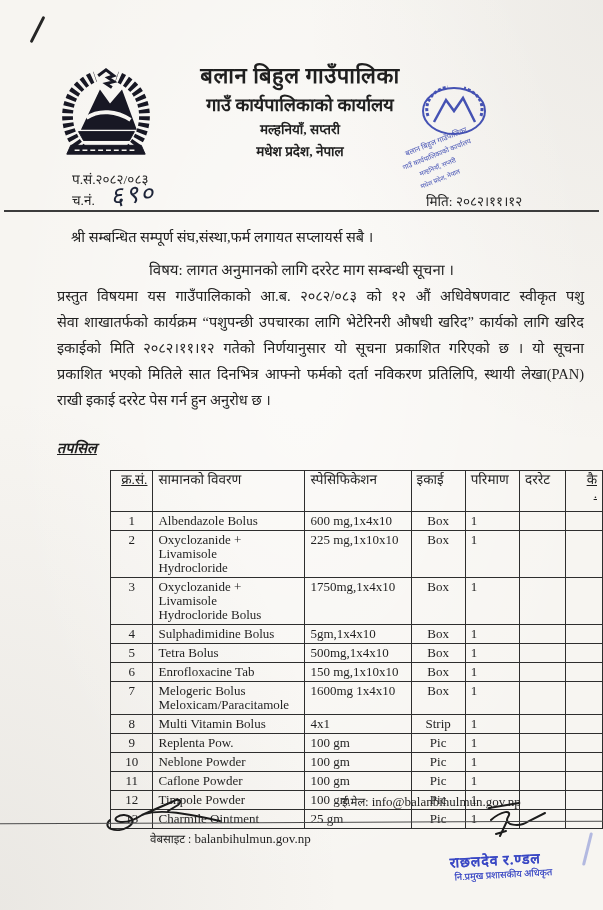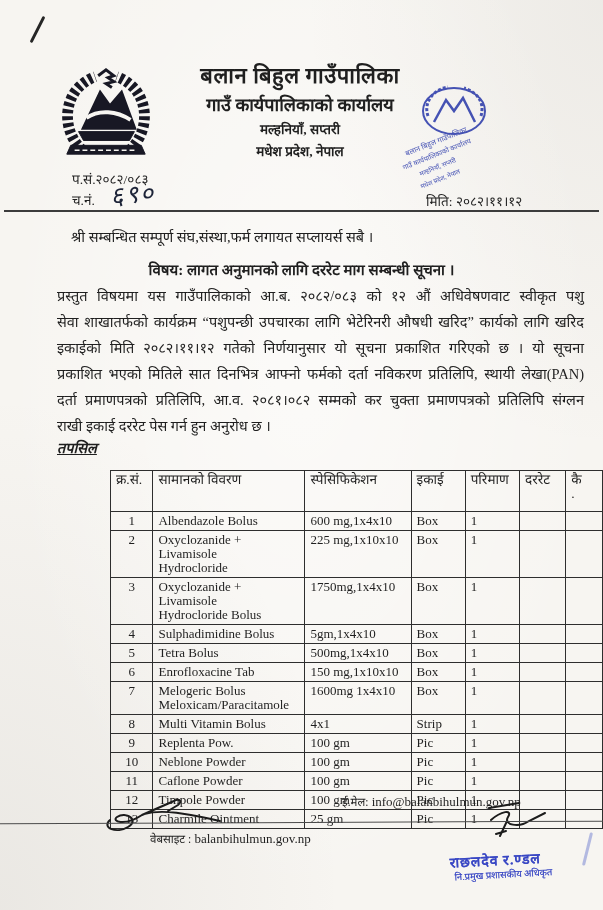--- a/index.html
+++ b/index.html
@@ -19,35 +19,35 @@
   .header-center{left:150px;top:64px;width:300px;text-align:center;line-height:1.1;}
   .org-name{font-size:22px;font-weight:bold;letter-spacing:.5px;}
   .office-name{font-size:18px;font-weight:bold;margin-top:8px;}
   .addr{font-size:13.5px;font-weight:bold;margin-top:7px;}
   .refs{left:72px;top:169px;font-size:13.5px;line-height:21px;}
   .handwritten-no{left:110px;top:176px;font-size:25px;font-style:italic;color:#1d2438;transform:rotate(-5deg);letter-spacing:2px;}
   .date-line{left:406px;top:192px;font-size:13.5px;margin-left:20px;}
   .rule-top{left:4px;top:210px;width:595px;border-top:2px solid #3c3c3c;}
   
   .addressee{left:71px;top:226px;font-size:14.5px;}
-  .subject{left:0;top:259px;width:603px;text-align:center;font-size:15px;font-weight:bold;}
+  .subject{left:0;top:259px;width:603px;text-align:center;font-size:15px;font-weight:normal;}
   .body-paragraph{left:57px;top:285px;width:527px;font-size:14.5px;}
   .body-line{height:26px;text-align:justify;text-align-last:justify;white-space:nowrap;}
   .body-line.last{text-align-last:left;}
   .schedule{left:57px;top:437px;font-size:14.5px;font-weight:bold;text-decoration:underline;font-style:italic;}
   
   .items-table{left:110px;top:470px;border-collapse:collapse;table-layout:fixed;}
   .items-table th,.items-table td{
     border:1.4px solid #2e2e2e;font-weight:normal;vertical-align:top;
     font-size:13px;line-height:14px;padding:2px 5px;white-space:pre-line;overflow:hidden;
   }
   .items-table th{height:36px;font-size:13.5px;text-align:left;}
-  .items-table th.col0,.items-table th.col6{text-align:left;}
+  .items-table th.col0,.items-table th.col6{text-align:right;text-decoration:underline;}
   .items-table td.col0{text-align:center;}
-  .col0{width:36px;} .col1{width:150px;font-family:Liberation Serif, serif;} .col2{width:104px;} .col3{width:57px;}
+  .col0{width:36px;} .col1{width:150px;font-family:Liberation Serif, serif;} .col2{width:104px;} .col3{width:57px;text-align:center;}
   .col4{width:48px;} .col5{width:44px;} .col6{width:39px;}
   
   .top-stamp{left:378px;top:84px;opacity:.88;mix-blend-mode:multiply;}
   .sig{stroke:#1c1c1c;stroke-width:2;fill:none;stroke-linecap:round;}
   .sig-left{left:100px;top:794px;}
   .sig-right{left:483px;top:798px;}
   .rule-bottom{left:0;top:822px;width:603px;border-top:1.5px solid #4b4b4b;transform:rotate(-.25deg);}
   .footer-site{left:118px;top:831px;font-size:13px;}
   .footer-site .lbl,.footer-mail .lbl{font-size:11.5px;margin-left:32px;}
   .footer-mail{left:310px;top:794px;font-size:13px;}
@@ -113,21 +113,20 @@
   <div class="abs rule-top"></div>
 
   <div class="abs addressee">श्री सम्बन्धित सम्पूर्ण संघ,संस्था,फर्म लगायत सप्लायर्स सबै ।</div>
   <div class="abs subject">विषय: लागत अनुमानको लागि दररेट माग सम्बन्धी सूचना ।</div>
 
   <div class="abs body-paragraph">
       <div class="body-line">प्रस्तुत विषयमा यस गाउँपालिकाको आ.ब. २०८२/०८३ को १२ औं अधिवेषणवाट स्वीकृत पशु</div>
       <div class="body-line">सेवा शाखातर्फको कार्यक्रम “पशुपन्छी उपचारका लागि भेटेरिनरी औषधी खरिद” कार्यको लागि खरिद</div>
       <div class="body-line">इकाईको मिति २०८२।११।१२ गतेको निर्णयानुसार यो सूचना प्रकाशित गरिएको छ । यो सूचना</div>
       <div class="body-line">प्रकाशित भएको मितिले सात दिनभित्र आफ्नो फर्मको दर्ता नविकरण प्रतिलिपि, स्थायी लेखा(PAN)</div>
-      <div class="body-line">दर्ता प्रमाणपत्रको प्रतिलिपि, आ.व. २०८१।०८२ सम्मको कर चुक्ता प्रमाणपत्रको प्रतिलिपि संग्लन</div>
       <div class="body-line last">राखी इकाई दररेट पेस गर्न हुन अनुरोध छ ।</div>
     </div>
 
   <div class="abs schedule">तपसिल</div>
 
   <table class="abs items-table">
     <thead>
       <tr>
           <th class="col0">क्र.सं.</th>
           <th class="col1">सामानको विवरण</th>

